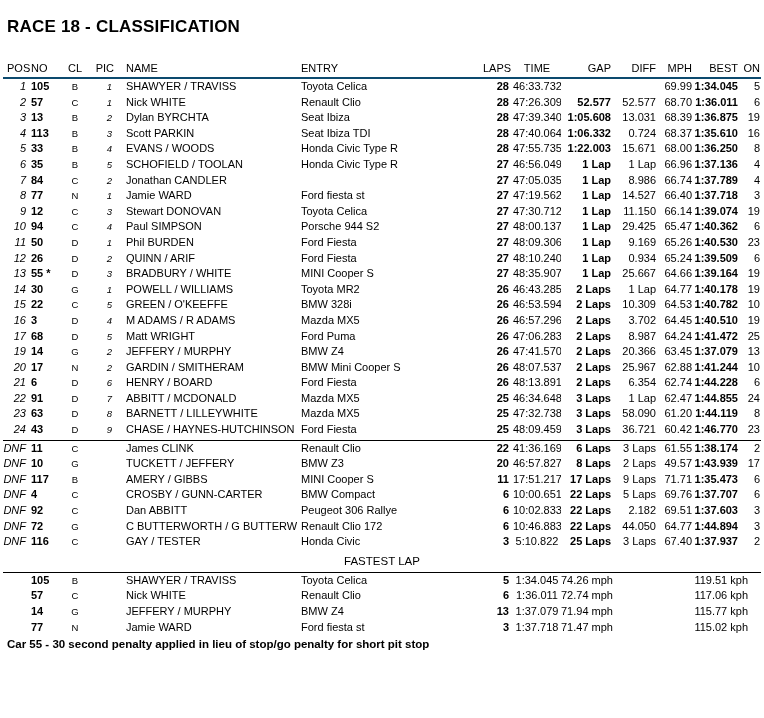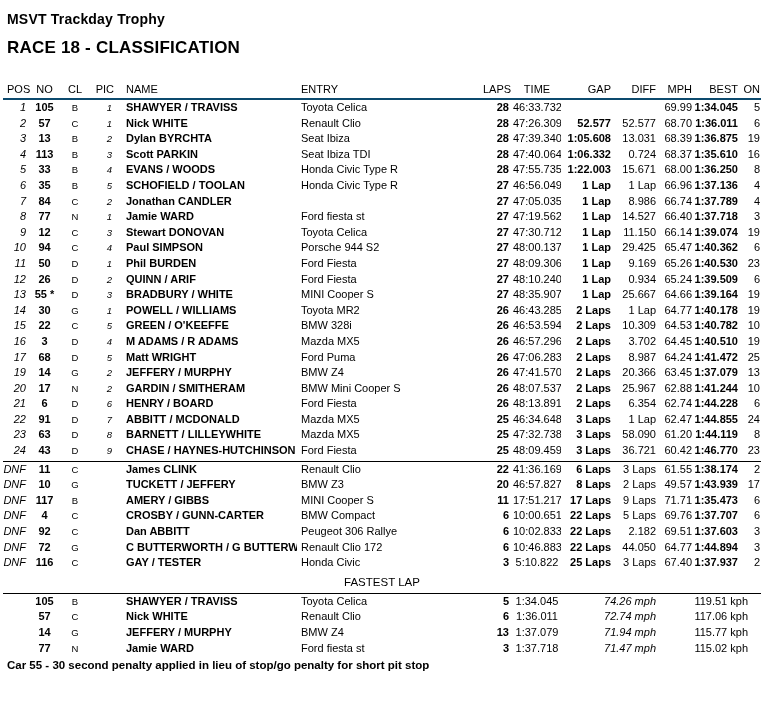--- a/index.html
+++ b/index.html
@@ -14,46 +14,45 @@
   .race-title { font-size: 17px; font-weight: bold; margin: 11px 0 0 4px; letter-spacing: .2px; }
 
   table { width: 758px; border-collapse: collapse; table-layout: fixed; margin: 0 auto; }
   #main-table { margin-top: 23px; }
   td, th { font-size: 11px; height: 15.6px; line-height: 15.6px; vertical-align: bottom;
            overflow: hidden; white-space: nowrap; }
   thead th { font-weight: normal !important; font-style: normal !important; font-size: 11px !important;
              border-bottom: 2px solid #0c4a6e; height: 18px; }
 
   .c-pos   { text-align: right; font-style: italic; padding-right: 5px; }
-  .c-no    { text-align: center; font-weight: bold; padding-right: 3px; }
+  .c-no    { text-align: left; font-weight: bold; padding-right: 3px; }
   .c-cl    { text-align: center; font-size: 9.5px; }
   .c-pic   { text-align: right; font-style: italic; font-size: 9.5px; padding-right: 9px; }
-  .c-name  { text-align: left; font-weight: bold; padding-left: 5px; }
+  .c-name  { text-align: left; font-weight: normal; padding-left: 5px; }
   .c-entry { text-align: left; padding-left: 4px; }
   .c-laps  { text-align: right; font-weight: bold; padding-right: 4px; }
   .c-time  { text-align: center; }
   .c-gap   { text-align: right; font-weight: bold; }
   .c-diff  { text-align: right; }
   .c-mph   { text-align: right; }
   .c-best  { text-align: right; font-weight: bold; }
   .c-on    { text-align: right; padding-right: 1px; }
-  .c-mphlabel { text-align: right; padding-right: 0; font-style: italic; }
+  .c-mphlabel { padding-right: 0; }
   .c-kph   { text-align: right; padding-right: 13px; }
 
   .section-head { text-align: center; font-size: 11.5px; height: 17px; line-height: 17px;
                   margin-top: 3px; }
   .rule { width: 758px; margin: 2px auto 0 auto; border-top: 1.5px solid #000; }
   .footnote { font-size: 11.5px; font-weight: bold; margin: 3px 0 0 4px; }
 </style>
 </head>
 <body>
 
 <div class="doc">
 
-  <div class="doc-title">MSVT Trackday Trophy</div>
   <div class="race-title">RACE 18 - CLASSIFICATION</div>
 
   <table id="main-table">
     <colgroup>
       <col style="width:28px">
         <col style="width:30px">
         <col style="width:28px">
         <col style="width:32px">
       <col style="width:176px">
         <col style="width:186px">

